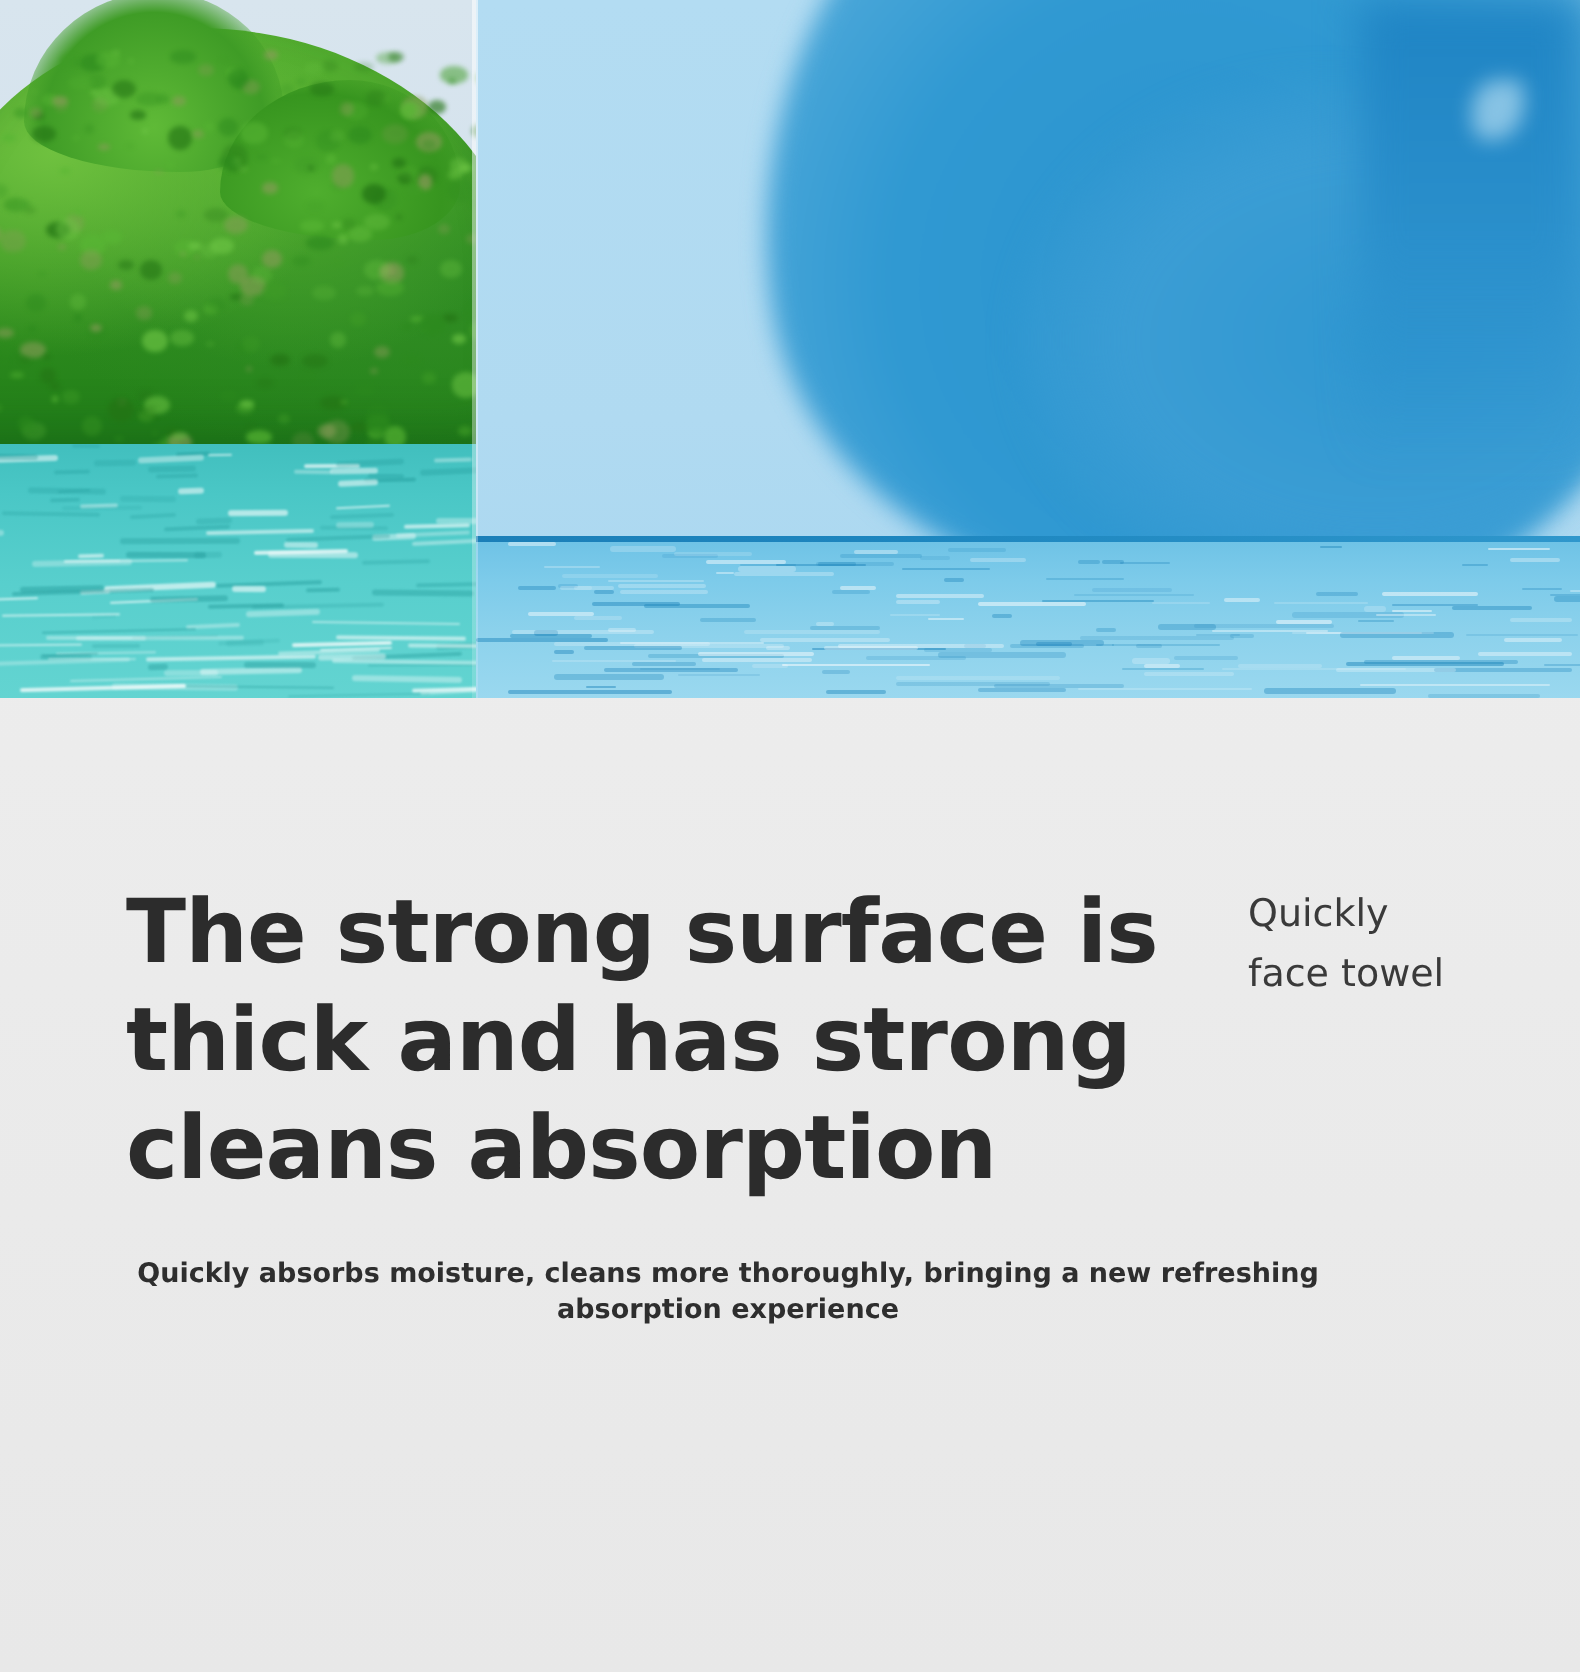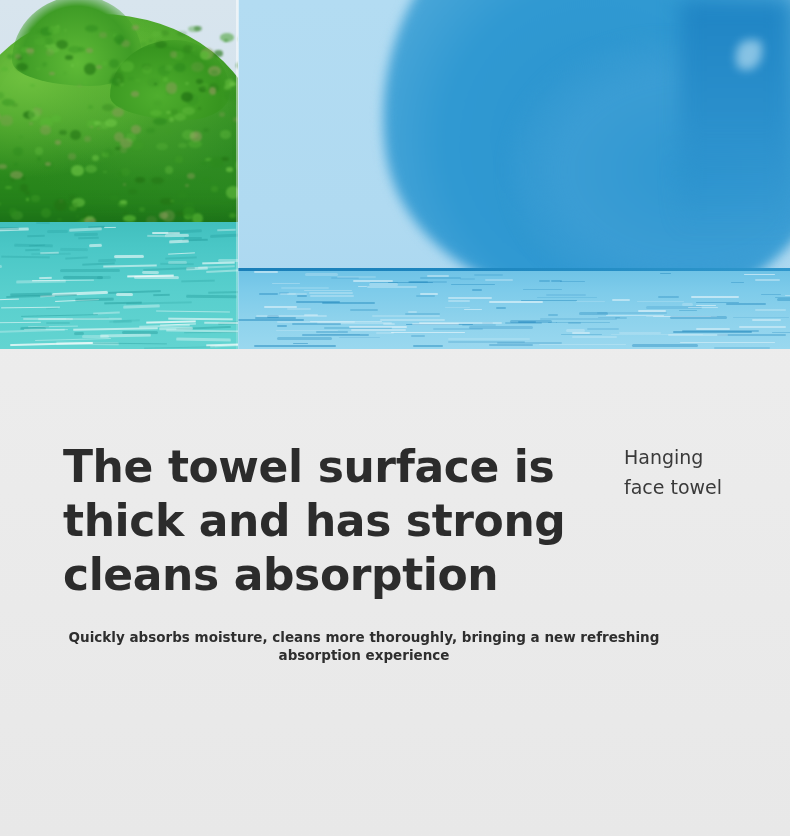--- a/index.html
+++ b/index.html
@@ -768,27 +768,27 @@
           <div class="rip" style="top: 71.2709px; left: 115.899px; width: 16.9044px; opacity: 0.73; height: 3px; transform: rotate(0.4deg);"></div>
           <div class="rip" style="top: 40.3954px; left: 201.977px; width: 33.1625px; opacity: 0.77; height: 2px; transform: rotate(-1.3deg);"></div>
           <div class="rip" style="top: 6.83575px; left: 217.2px; width: 19.3951px; opacity: 0.43; height: 2px; transform: rotate(-1.6deg);"></div>
         </div>
     </div>
 
     <div class="panel-seam"></div>
   </div>
 
   <div class="headline">
-    <span class="ln">The towel surface is</span>
+    <span class="ln">The strong surface is</span>
     <span class="ln">thick and has strong</span>
     <span class="ln">cleans absorption</span>
   </div>
 
   <div class="tagline">
-    <span class="ln">Hanging</span>
+    <span class="ln">Quickly</span>
     <span class="ln">face towel</span>
   </div>
 
   <div class="subtitle">
     <span class="ln">Quickly absorbs moisture, cleans more thoroughly, bringing a new refreshing</span>
     <span class="ln">absorption experience</span>
   </div>
 
 </div>
 

